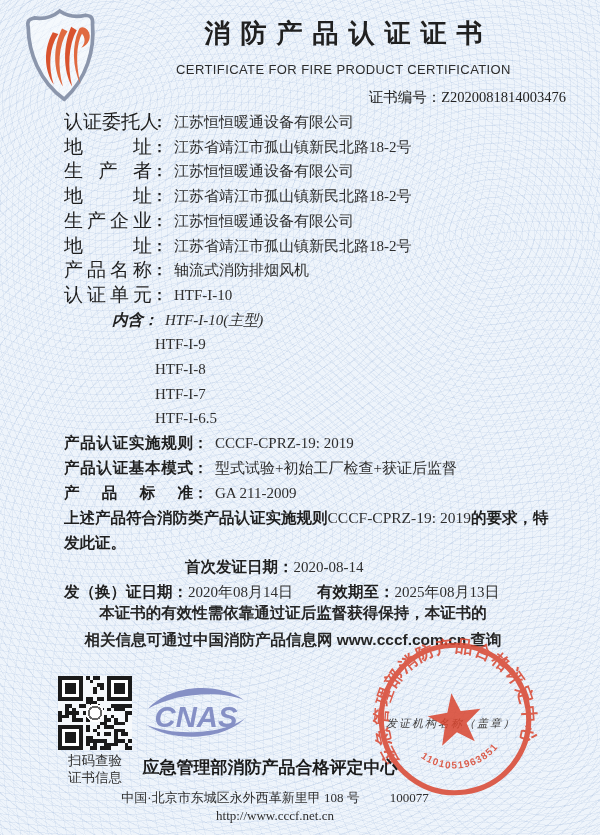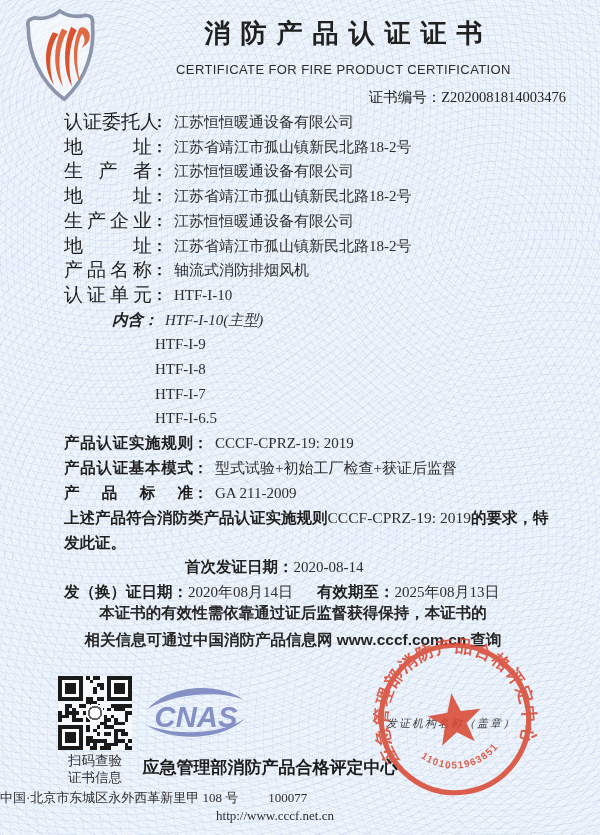--- a/index.html
+++ b/index.html
@@ -43,21 +43,21 @@
   .vlabel{font-weight:bold;font-size:15.5px;margin-left:24px;}
   .notice{position:absolute;left:0;right:14px;top:600px;text-align:center;font-size:15.5px;font-weight:600;line-height:26.5px;color:#262626;}
   .qr{position:absolute;left:58px;top:676px;width:74px;height:74px;}
   .qr-caption{position:absolute;left:42px;top:752px;width:106px;text-align:center;font-size:13.5px;line-height:17px;color:#333;}
   .cnas-logo{position:absolute;left:140px;top:684px;width:112px;height:62px;}
   .cnas-text{position:absolute;left:260px;top:671px;font-size:13px;line-height:16.5px;color:#2b2b2b;}
   .cnas-text .en{font-size:13.5px;}
   .stamp{position:absolute;left:372px;top:636px;width:166px;height:166px;transform:rotate(-8deg);opacity:.85;}
   .issuer{position:absolute;left:386px;top:716px;font-family:var(--serif);font-style:italic;font-size:11px;letter-spacing:2px;color:#3f3d3c;text-align:right;}
   .org{position:absolute;left:0;right:60px;top:756px;text-align:center;font-size:17px;font-weight:bold;color:#1b1b1b;}
-  .addr{position:absolute;left:0;right:50px;top:789px;font-family:var(--serif);font-size:13px;color:#2e2e2e;}
+  .addr{position:absolute;left:0;right:50px;top:789px;text-align:center;font-family:var(--serif);font-size:13px;color:#2e2e2e;}
   .addr .pc{margin-left:30px;}
   .url{position:absolute;left:0;right:50px;top:808px;text-align:center;font-family:var(--serif);font-size:13px;color:#2e2e2e;}
 </style>
 </head>
 <body>
 
 <div class="page">
 
   <svg class="logo" viewBox="0 0 100 110">
     <path d="M50,5 C58,11 68,13 78,11 C84,12 86,14 85,21 C86,48 76,80 50,101 C24,80 14,48 15,21 C14,14 16,12 22,11 C32,13 42,11 50,5 Z" fill="rgba(252,253,255,0.55)" stroke="#8b96ac" stroke-width="4" transform="rotate(-3 50 55)"></path>

